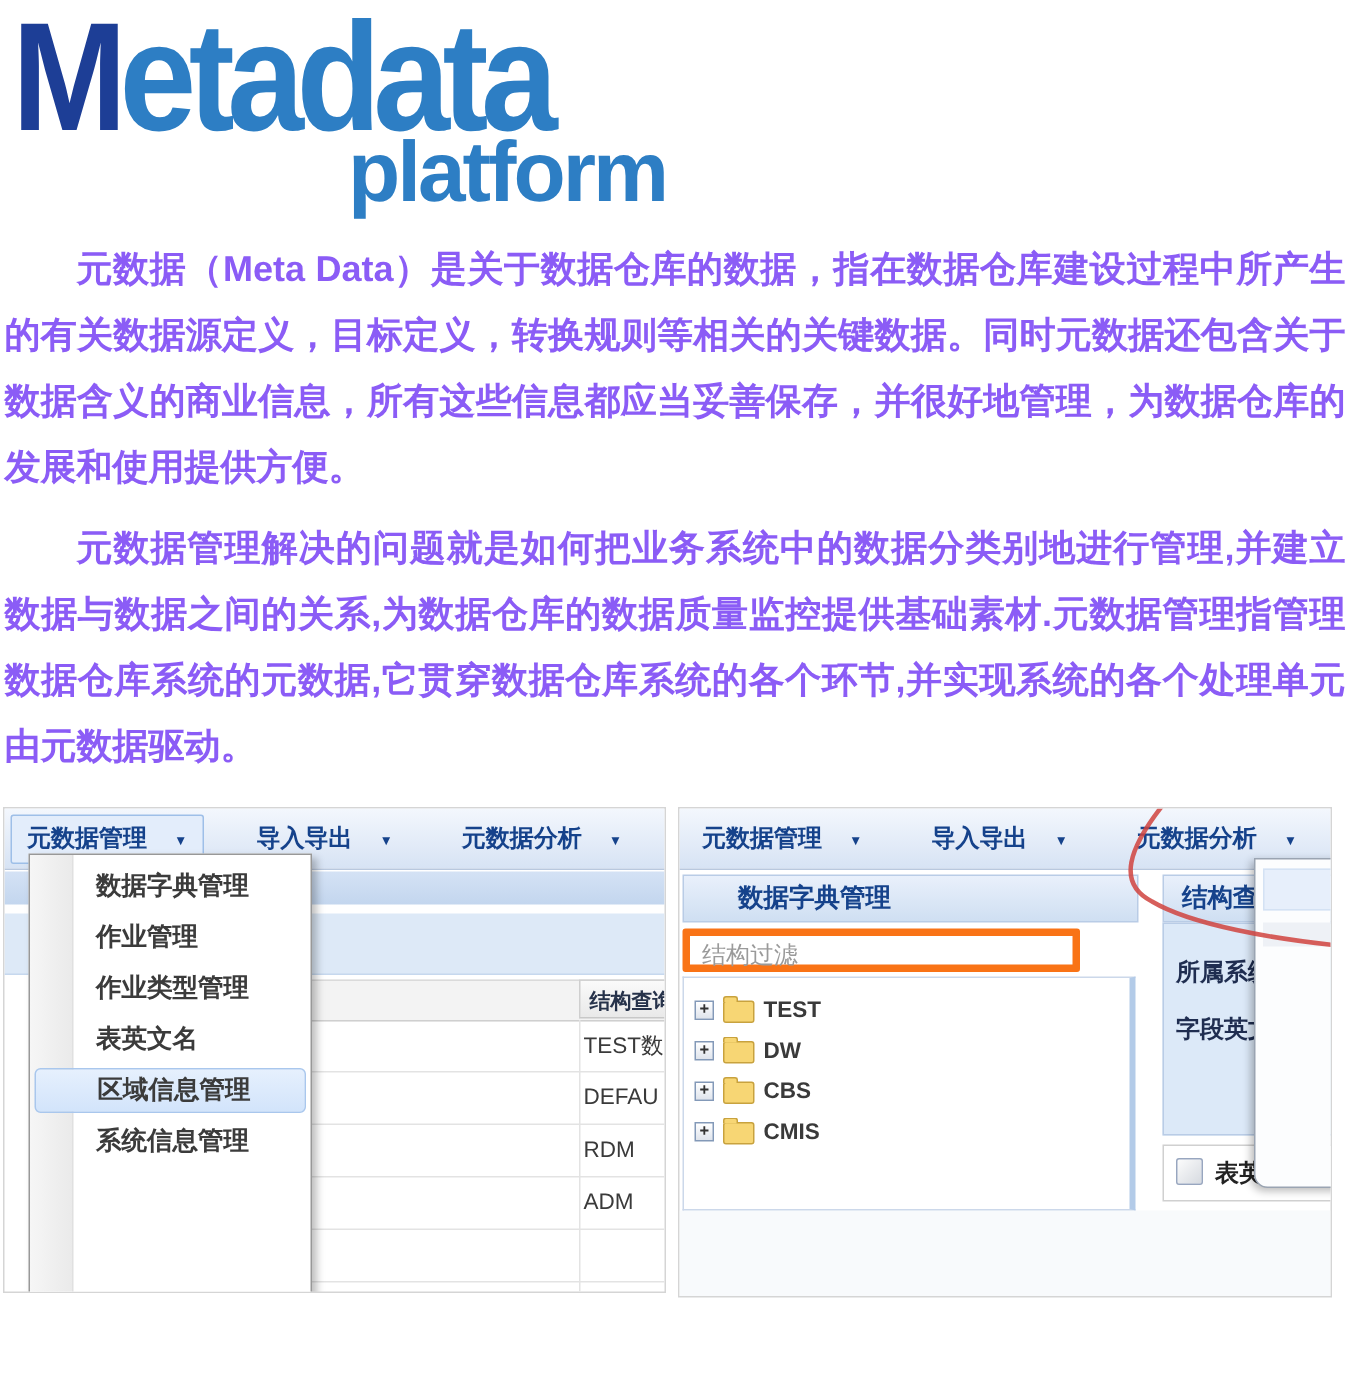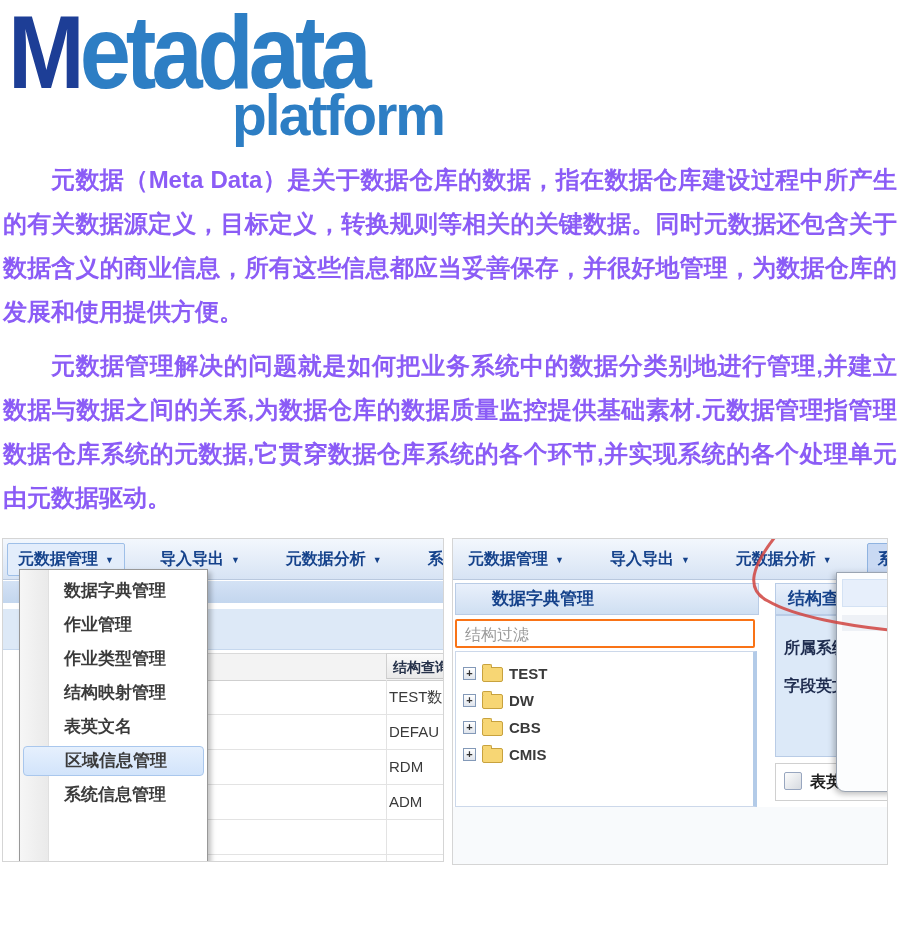--- a/index.html
+++ b/index.html
@@ -20,21 +20,21 @@
              font-weight:600;text-align:justify;text-indent:2em;}
 
   
   .shot{position:absolute;overflow:hidden;background:#fff;border:1px solid #d5d5d5;box-sizing:border-box;}
   .shot-left{left:2px;top:538px;width:442px;height:324px;}
   .shot-right{left:452px;top:538px;width:436px;height:327px;}
 
   .menubar{position:absolute;left:0;top:0;right:0;height:40px;
            background:linear-gradient(#f3f7fd,#d7e3f4);border-bottom:1px solid #b9c8de;
            display:flex;align-items:center;padding-left:4px;z-index:2;}
-  .menu-btn{display:flex;align-items:center;gap:7px;padding:5px 10px;border:1px solid transparent;
+  .menu-btn{display:flex;align-items:center;gap:18px;padding:5px 10px;border:1px solid transparent;
             border-radius:2px;font-size:16px;font-weight:bold;color:#15428b;white-space:nowrap;cursor:default;}
   .menu-btn .arr{font-size:9px;color:#15428b;margin-top:2px;}
   .menu-btn.active{background:#e3edfb;border-color:#9ebfe8;}
   .menu-btn.open{background:#c9d9f3;border-color:#8fb3e0;}
   .menu-sep{width:1px;height:22px;background:#b9c8dd;margin:0 12px;}
 
   
   .bgbar1{position:absolute;left:0;top:42px;right:0;height:22px;
           background:linear-gradient(#d4e2f5,#c3d6ee);z-index:1;}
   .bgbar2{position:absolute;left:0;top:70px;right:0;height:40px;background:#dde9f7;
@@ -59,22 +59,22 @@
   .dd-list{position:absolute;left:0;top:4px;right:0;}
   .dd-item{height:34px;line-height:34px;padding-left:44px;font-size:17px;font-weight:600;
            color:#3b3b3b;white-space:nowrap;cursor:default;position:relative;}
   .dd-item.hl{margin:2px 3px;height:28px;line-height:28px;padding-left:41px;
               background:linear-gradient(#e6f0fd,#d2e4fb);border:1px solid #a9c7ed;border-radius:4px;}
 
   
   .tp-header{position:absolute;left:2px;top:44px;width:304px;height:32px;
              background:linear-gradient(#e9f0fb,#cfdff2);border:1px solid #b9cce6;box-sizing:border-box;
              font-size:17px;font-weight:bold;color:#15428b;line-height:30px;padding-left:36px;z-index:1;}
-  .tp-filter{position:absolute;left:2px;top:80px;width:300px;height:29px;background:#fff;
-             border:2px solid #f97316;border-radius:2px;box-sizing:border-box;
+  .tp-filter{position:absolute;left:2px;top:80px;width:265px;height:29px;background:#fff;
+             border:5px solid #f97316;border-radius:2px;box-sizing:border-box;
              font-size:16px;color:#9a9a9a;line-height:27px;padding-left:8px;z-index:1;}
   .tp-tree{position:absolute;left:2px;top:112px;width:302px;height:156px;background:#fff;
            border:1px solid #ccd8ea;border-right:4px solid #b3cbe8;box-sizing:border-box;
            padding-top:8px;z-index:1;}
   .tree-node{display:flex;align-items:center;height:27px;padding-left:7px;gap:6px;}
   .plusbox{width:13px;height:13px;box-sizing:border-box;border:1px solid #8399b8;
            background:linear-gradient(#ffffff,#dfe4ec);font-size:11px;line-height:10px;
            text-align:center;color:#333;font-weight:bold;flex:0 0 auto;}
   .folder{width:19px;height:13px;background:#f7d674;border:1px solid #c8a23e;border-radius:2px;
           position:relative;flex:0 0 auto;margin-top:2px;}
@@ -163,21 +163,20 @@
         </div>
       <div class="tbl-row"></div>
     </div>
 
     <div class="dropdown">
       <div class="dd-gutter"></div>
       <div class="dd-list">
         <div class="dd-item">数据字典管理</div>
         <div class="dd-item">作业管理</div>
         <div class="dd-item">作业类型管理</div>
-        <div class="dd-item">结构映射管理</div>
         <div class="dd-item">表英文名</div>
         <div class="dd-item hl">区域信息管理</div>
         <div class="dd-item">系统信息管理</div>
       </div>
     </div>
   </div>
 
   <div class="shot shot-right">
 
     <div class="menubar">

